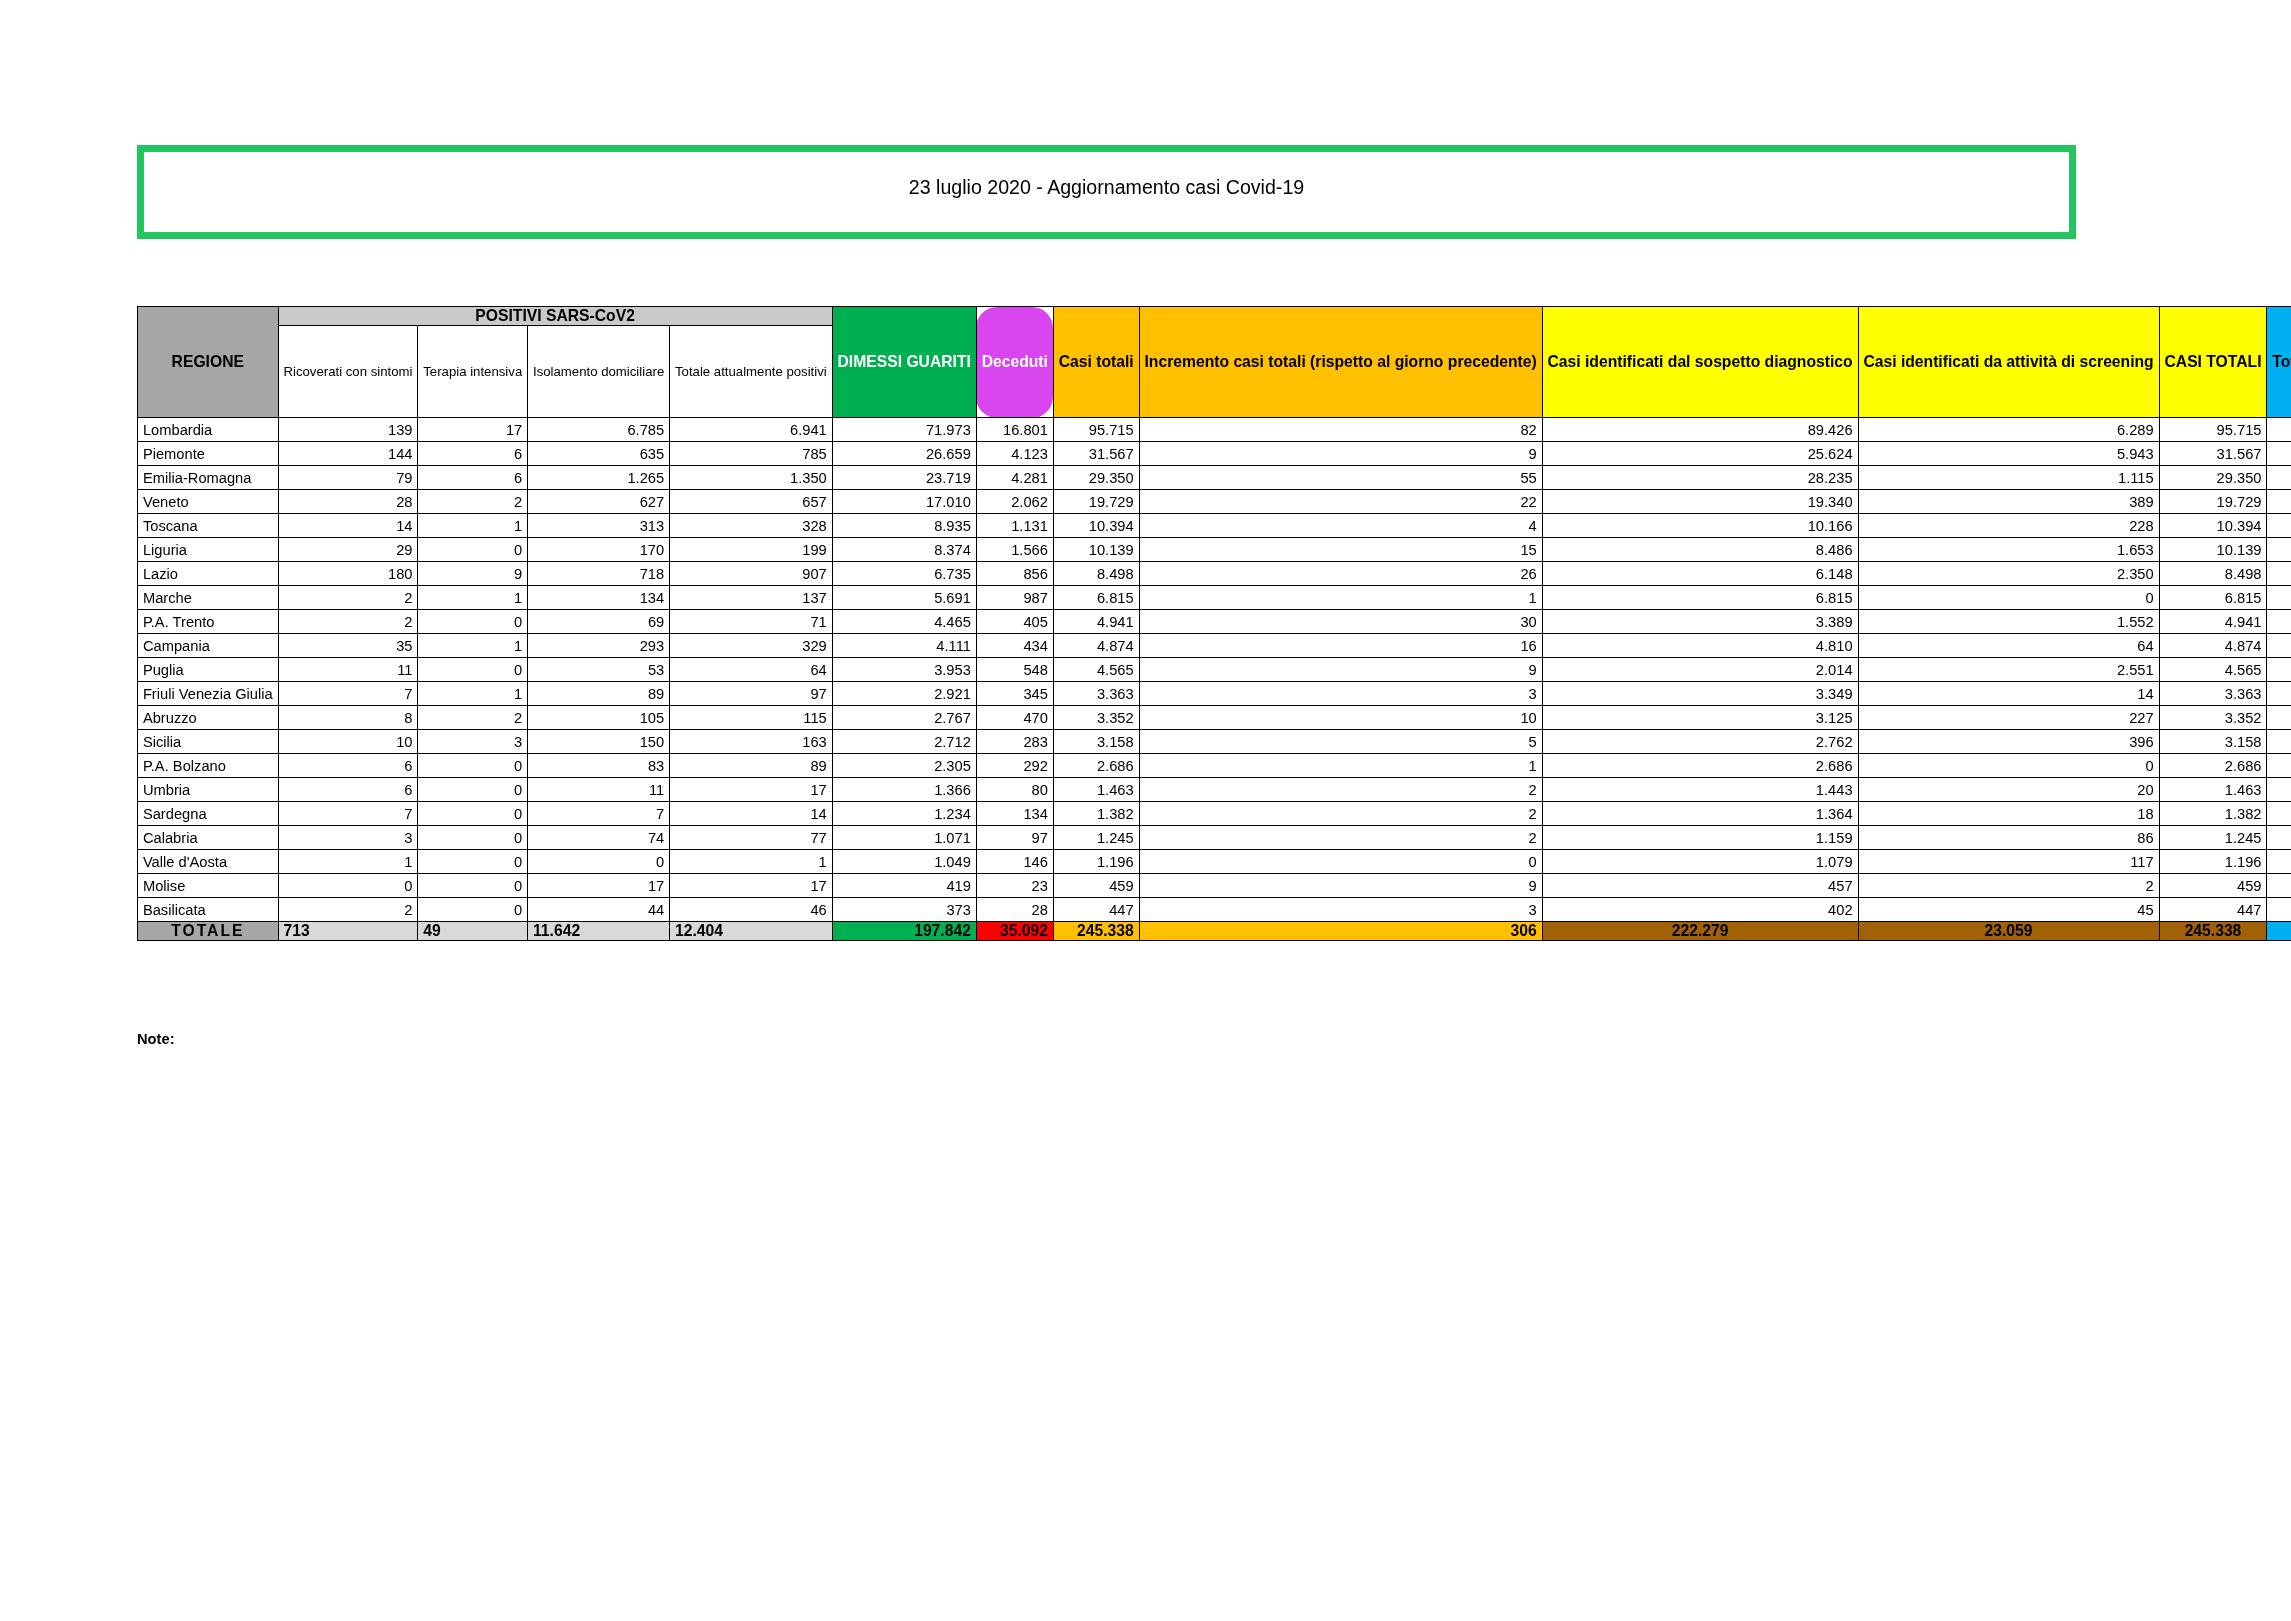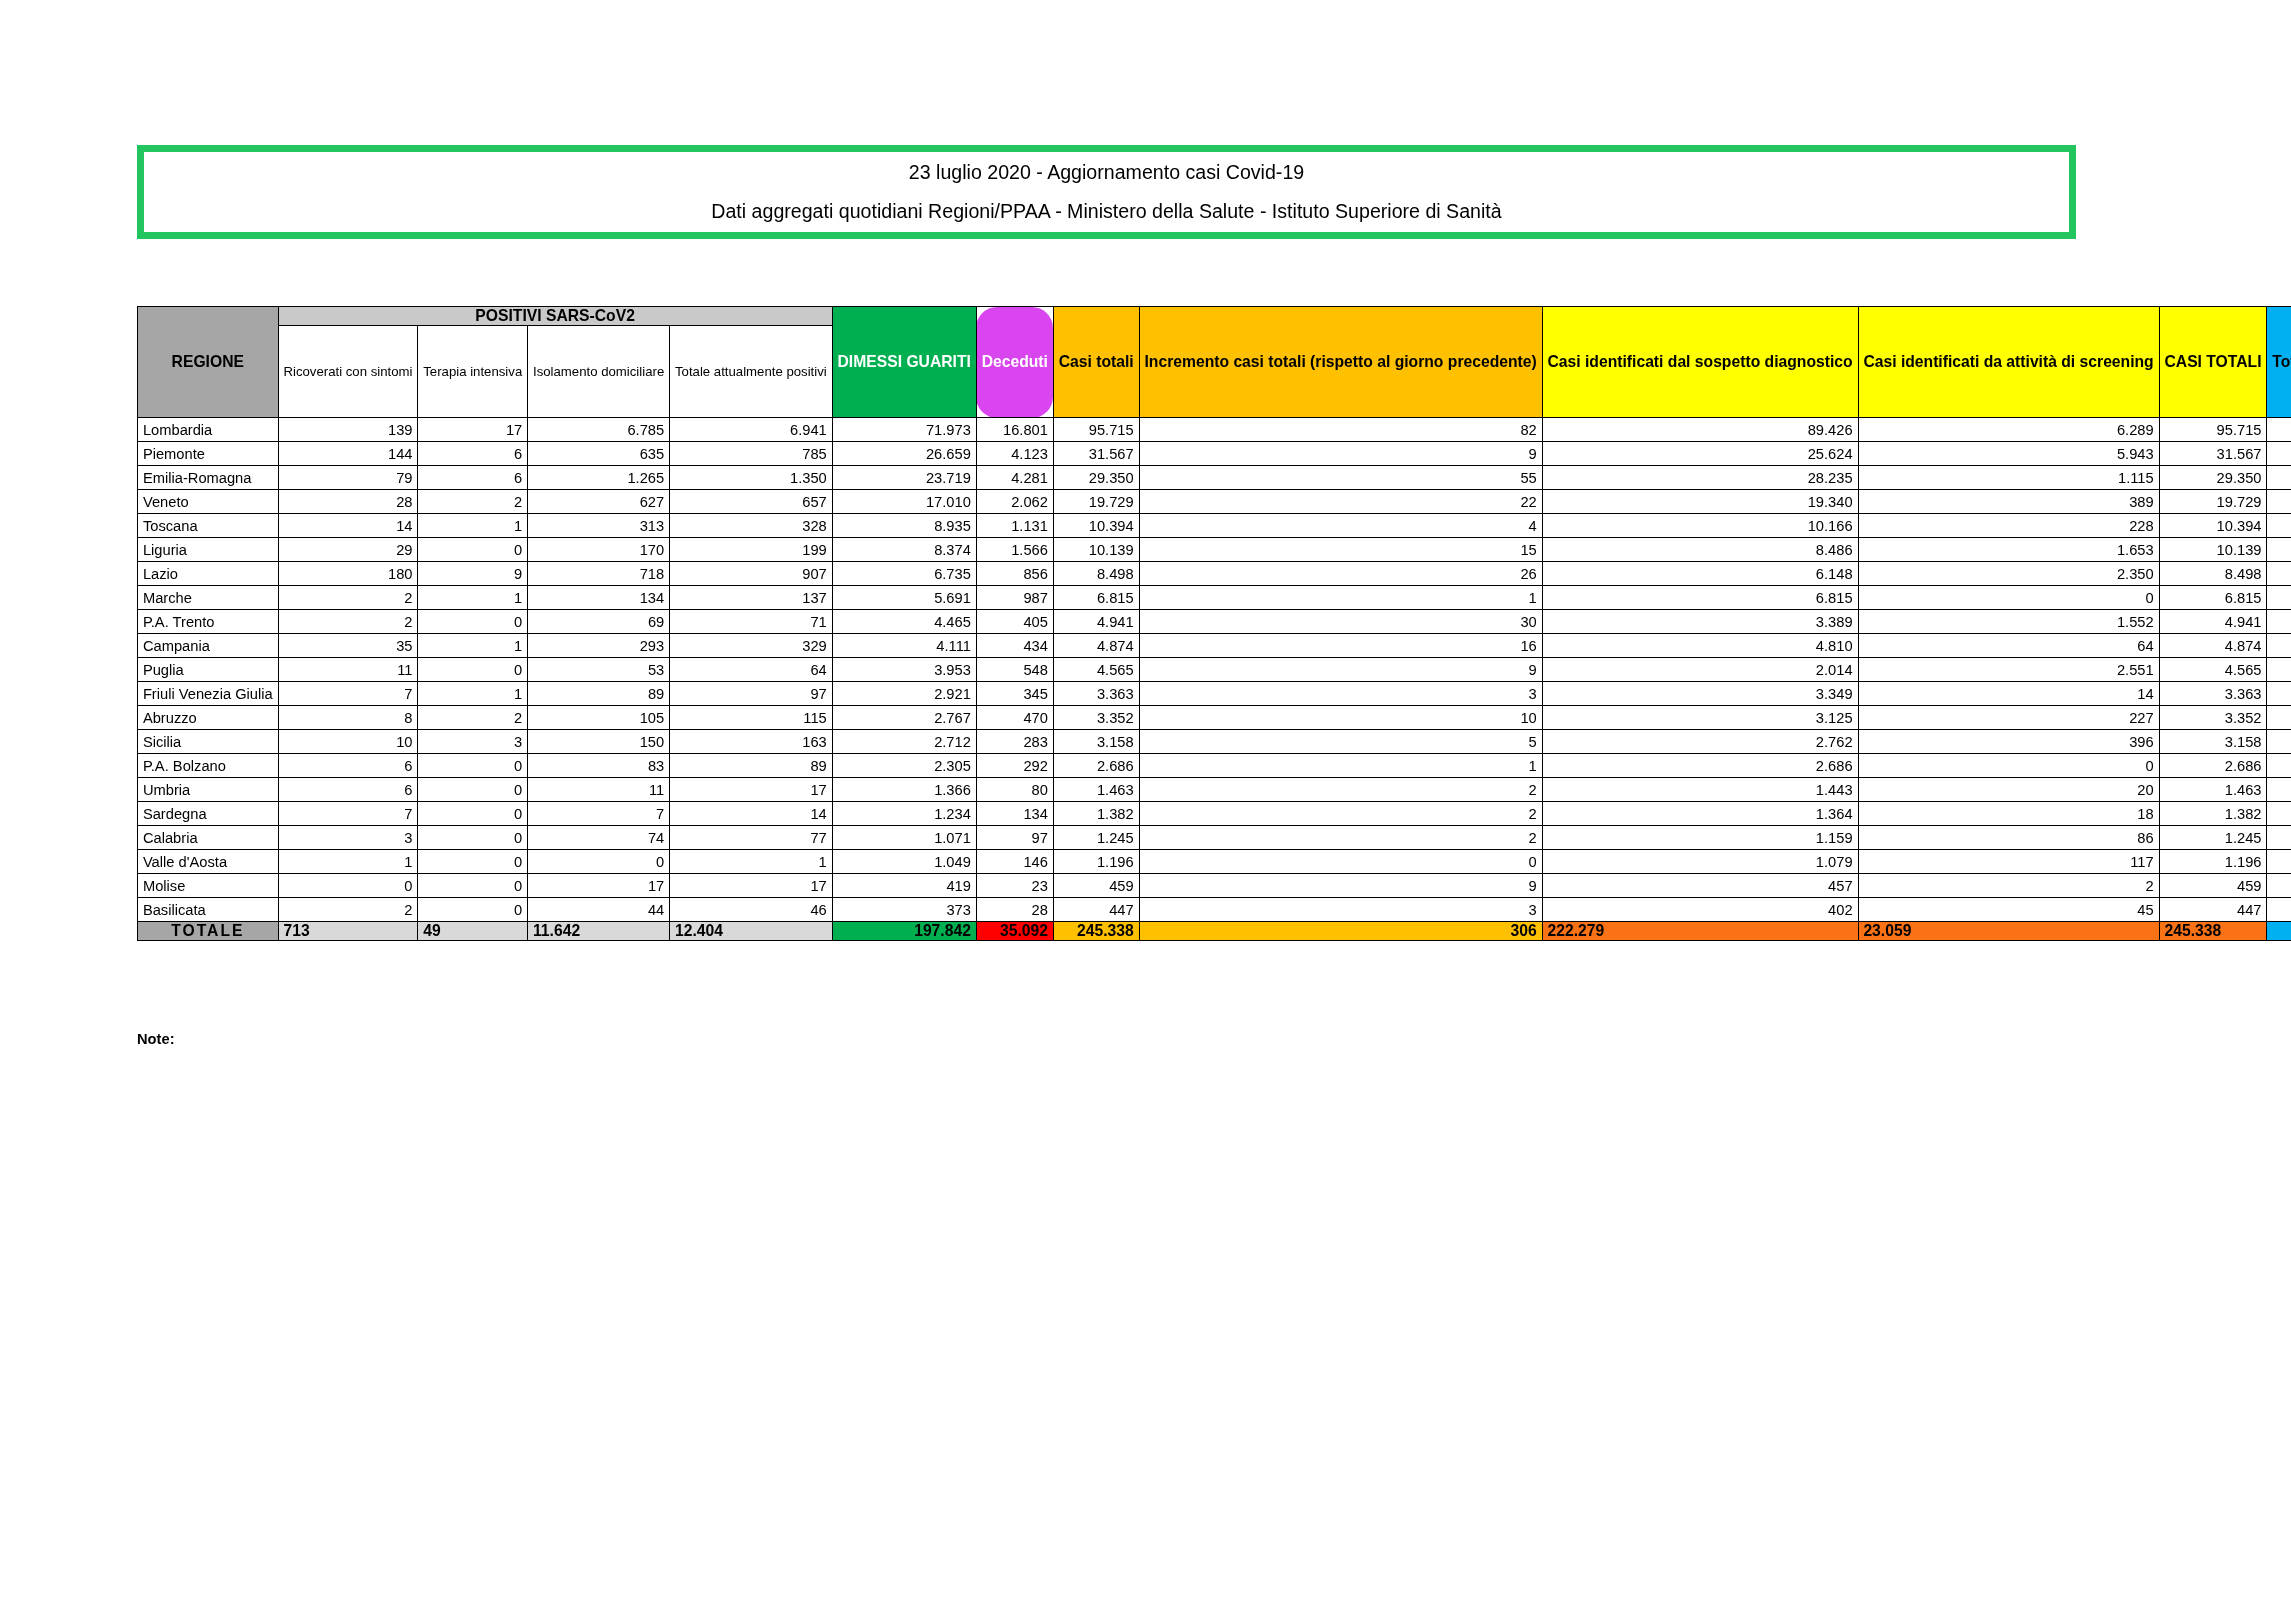--- a/index.html
+++ b/index.html
@@ -108,40 +108,39 @@
   tr.total-row td {
     height: 17px;
     font-weight: bold;
     font-size: 15.7px;
   }
   td.tot-label { background: #a6a6a6; text-align: center; letter-spacing: 2px; }
   td.tot-grey { background: #d9d9d9; padding-right: 7.8px; }
   td.tot-green { background: #00b050; text-align: right; padding-right: 7.8px; }
   td.tot-red { background: #ff0000; text-align: right; padding-right: 7.8px; }
   td.tot-orange { background: #ffc000; text-align: right; padding-right: 7.8px; }
-  td.tot-yellow { background: #f97316; text-align: left; padding-right: 7.8px; margin-left: 16px; }
+  td.tot-yellow { background: #a16207; text-align: center; padding-right: 7.8px; margin-left: 16px; }
   td.tot-cyan { background: #00b0f0; text-align: right; padding-right: 7.8px; }
 
   
   .note {
     position: absolute;
     left: 137px;
     top: 1031px;
     font-size: 14.7px;
     font-weight: bold;
   }
 </style>
 </head>
 <body>
 
 <div class="page">
 
   <div class="title-box">
     <div class="title-line1">23 luglio 2020 - Aggiornamento casi Covid-19</div>
-    <div class="title-line2">Dati aggregati quotidiani Regioni/PPAA - Ministero della Salute - Istituto Superiore di Sanità</div>
   </div>
 
   <div class="table-wrap">
     <table class="data">
       <colgroup>
         <col style="width:211px">
         <col style="width:140px">
         <col style="width:104px">
         <col style="width:125px">
         <col style="width:125px">

